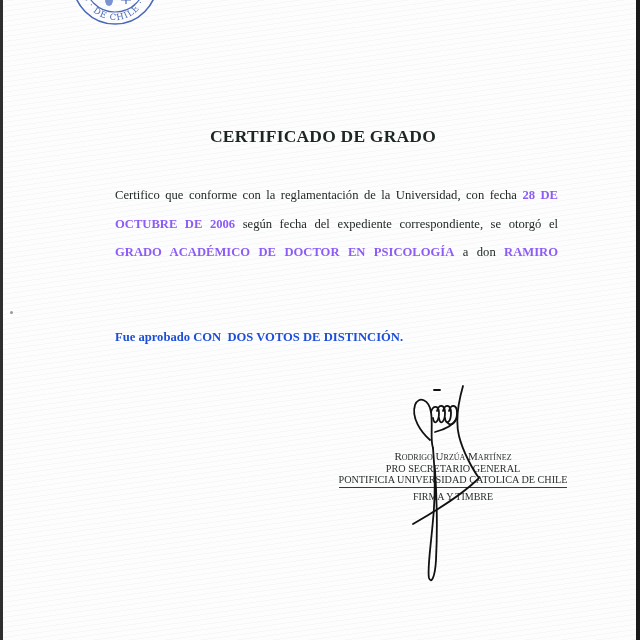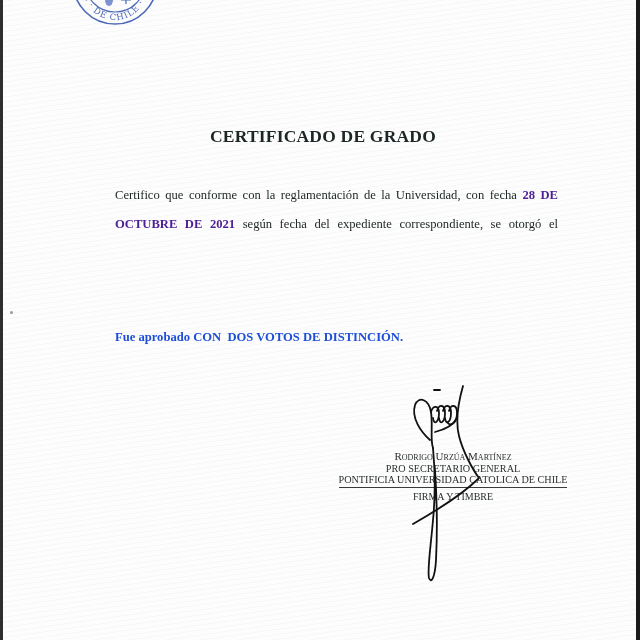--- a/index.html
+++ b/index.html
@@ -61,21 +61,21 @@
     }
     .body .line {
       display: block;
       text-align: justify;
       text-align-last: justify;
       white-space: nowrap;
     }
     .body .line.last {
       text-align-last: left;
     }
-    .body b { font-weight: bold; color: #4c1d95; }
+    .body b { font-weight: bold; color: #8b5cf6; }
     .approval {
       position: absolute;
       left: 112px;
       top: 330px;
       font-size: 12.6px;
       font-weight: bold;
       color: #1d4ed8;
       white-space: pre;
     }
     .signature-svg {
@@ -133,21 +133,22 @@
     <path d="M30 50 l4 -14 l4 14 z" fill="#5b78c6" opacity="0.8"></path>
     <ellipse cx="38" cy="62" rx="4" ry="6" fill="#5b78c6" opacity="0.8"></ellipse>
     <path d="M48 54 q6 -10 12 0 q-6 8 -12 0 z" fill="none" stroke="#4a68b8" stroke-width="1.4"></path>
     <path d="M50 62 h10 M55 56 v10" stroke="#4a68b8" stroke-width="1.2"></path>
   </svg>
 
   <div class="title">CERTIFICADO DE GRADO</div>
 
   <div class="body">
     <span class="line"><span>Certifico que conforme con la reglamentación de la Universidad, con fecha </span><b>28 DE</b></span>
-    <span class="line"><b>OCTUBRE DE 2021</b><span> según fecha del expediente correspondiente, se otorgó el</span></span>
+    <span class="line"><b>OCTUBRE DE 2006</b><span> según fecha del expediente correspondiente, se otorgó el</span></span>
+    <span class="line"><b>GRADO ACADÉMICO DE DOCTOR EN PSICOLOGÍA</b><span> a don </span><b>RAMIRO</b></span>
   </div>
 
   <div class="approval">Fue aprobado CON  DOS VOTOS DE DISTINCIÓN.</div>
 
   <div class="sig-block">
     <div class="sig-name">Rodrigo Urzúa Martínez</div>
     <div>PRO SECRETARIO GENERAL</div>
     <div>PONTIFICIA UNIVERSIDAD CATOLICA DE CHILE</div>
     <div class="sig-rule"></div>
     <div class="sig-caption">FIRMA Y TIMBRE</div>

